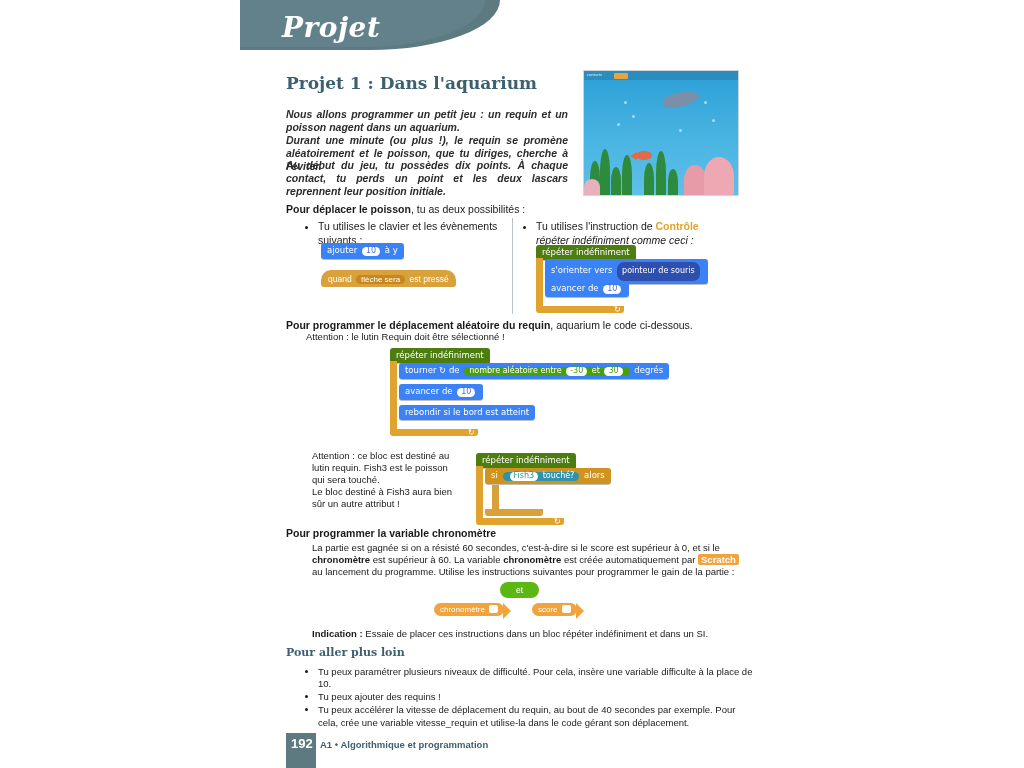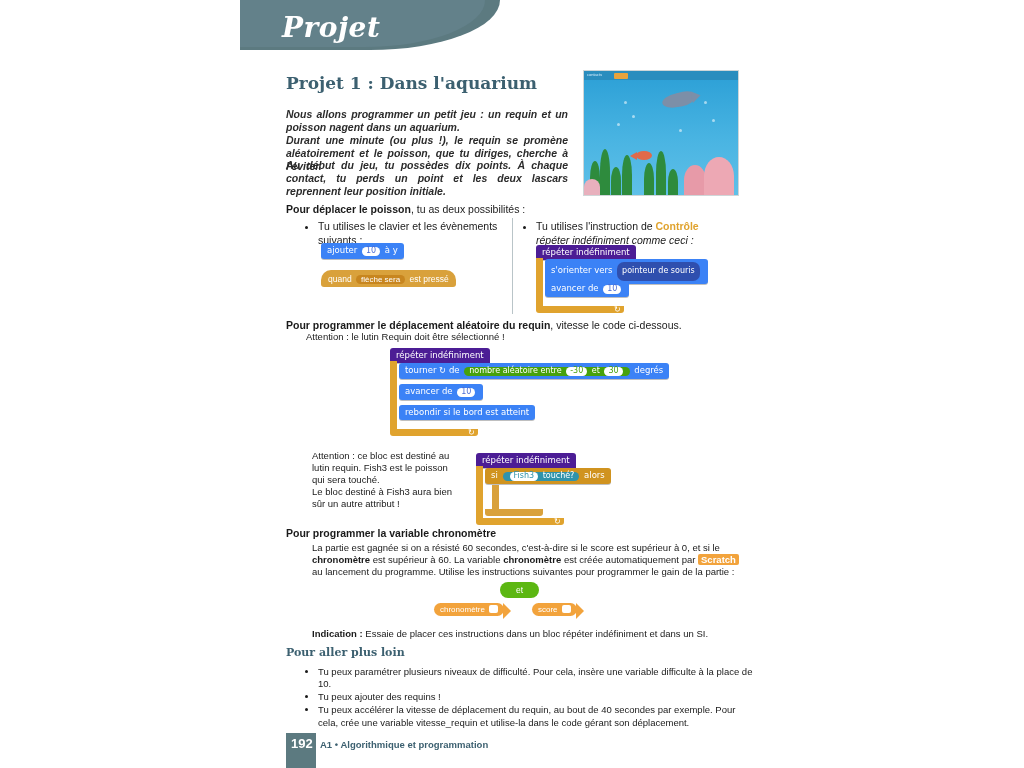--- a/index.html
+++ b/index.html
@@ -64,21 +64,21 @@
   .divider{position:absolute;background:#b9c4c8;width:1px;}
 
   
   .blk{
     position:absolute;font-family:"DejaVu Sans", sans-serif;
     font-size:8.5px;color:#ffffff;border-radius:3px;
     padding:3px 6px;white-space:nowrap;line-height:1.1;
     box-shadow:0 1px 0 rgba(0,0,0,.25);
   }
   .motion{background:#3b82f6;}
-  .control{background:#4c1d95;}
+  .control{background:#4d7c0f;}
   .control-d{background:#d0931f;}
   .pill{
     display:inline-block;background:#ffffff;color:#4a6cd4;border-radius:7px;
     padding:0 4px;margin:0 2px;font-size:8px;
   }
   .pill-dark{
     display:inline-block;background:#2f4fae;color:#fff;border-radius:7px;
     padding:5px 5px;margin:0 2px;font-size:8px;
   }
   .pill-or{
@@ -215,21 +215,21 @@
     </div>
     <div class="blk motion" style="left:9px;top:40px;">
       <span>avancer de</span>
       <span class="pill">10</span>
     </div>
     <div class="c-foot" style="top:65px;width:88px;"></div>
     <div class="arrowloop" style="left:78px;top:64px;">↻</div>
   </div>
 
   <div class="lead" style="left:286px;top:319px;width:470px;">
-    <b>Pour programmer le déplacement aléatoire du requin</b><span>, vitesse le code ci-dessous.</span>
+    <b>Pour programmer le déplacement aléatoire du requin</b><span>, aquarium le code ci-dessous.</span>
   </div>
   <div class="lead" style="left:306px;top:331px;width:450px;font-size:9.5px;">Attention : le lutin Requin doit être sélectionné !</div>
 
   <div class="wrapper" style="left:390px;top:344px;">
     <div class="blk control c-head" style="position:relative;left:0;top:0;display:inline-block;">
       <span>répéter indéfiniment</span>
     </div>
     <div class="c-leg" style="top:17px;height:68px;"></div>
     <div class="blk motion" style="left:9px;top:19px;">
       <span>tourner</span>

